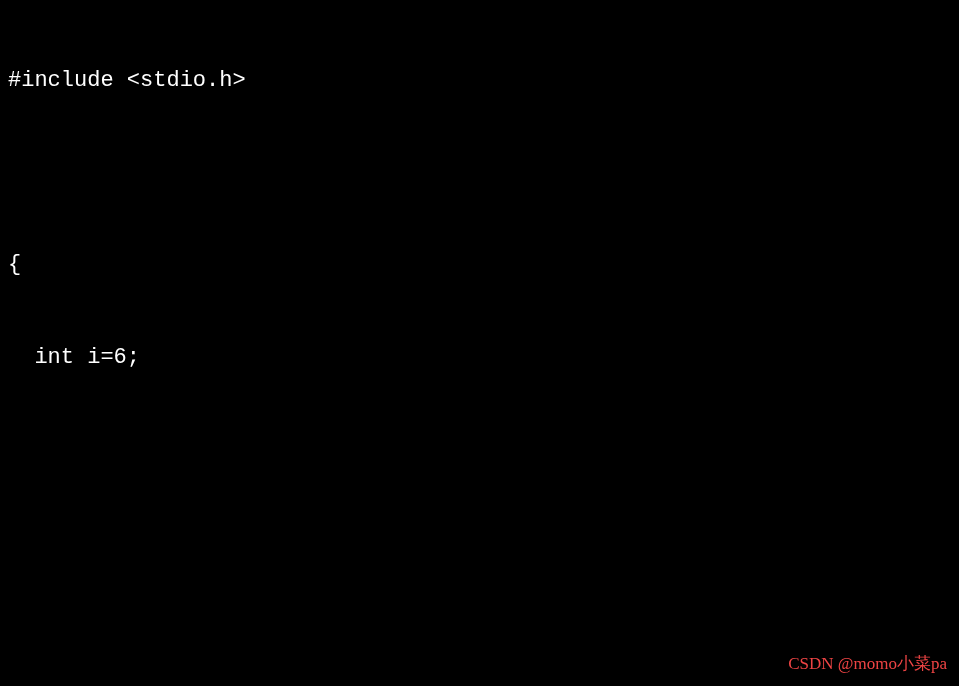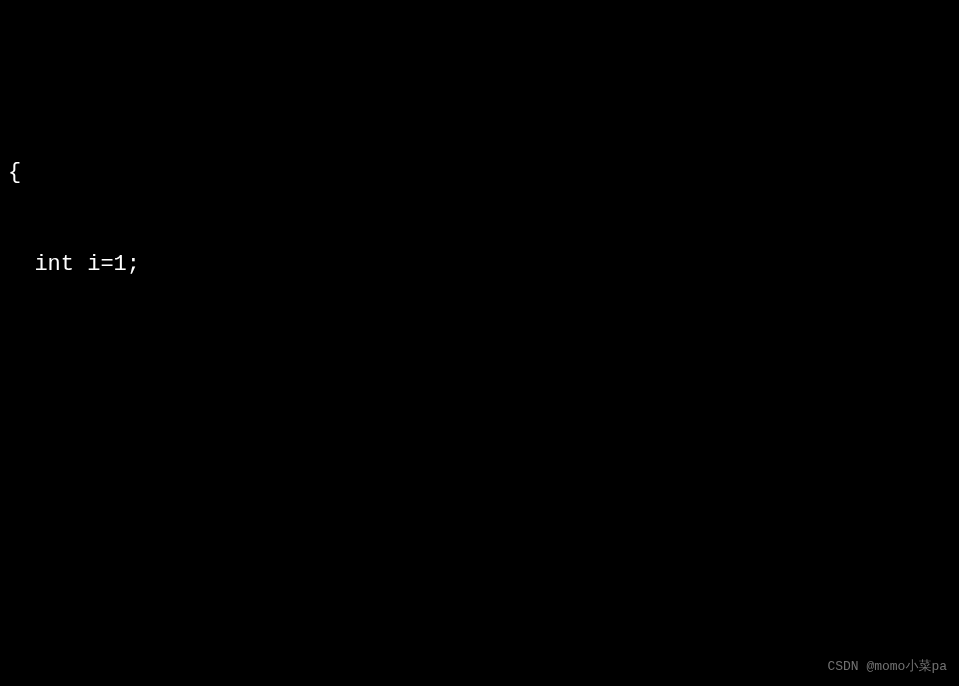--- a/index.html
+++ b/index.html
@@ -23,32 +23,33 @@
       white-space: pre;
     }
     .line {
       display: block;
       min-height: 1.4em;
     }
     .watermark {
       position: absolute;
       bottom: 10px;
       right: 12px;
-      color: #737373;
-      font-size: 13px;
-      font-family: Liberation Mono, monospace;
+      color: #ef4444;
+      font-size: 17px;
+      font-family: Liberation Serif, serif;
     }
   </style>
 </head>
 <body>
 
 <div class="terminal">
+  <span class="line">#include &lt;stdio.h&gt;</span>
   <span class="line"></span>
   <span class="line">{</span>
-  <span class="line">  int i=1;</span>
+  <span class="line">  int i=6;</span>
   
   
   
   
   
   
   
   
   
   

